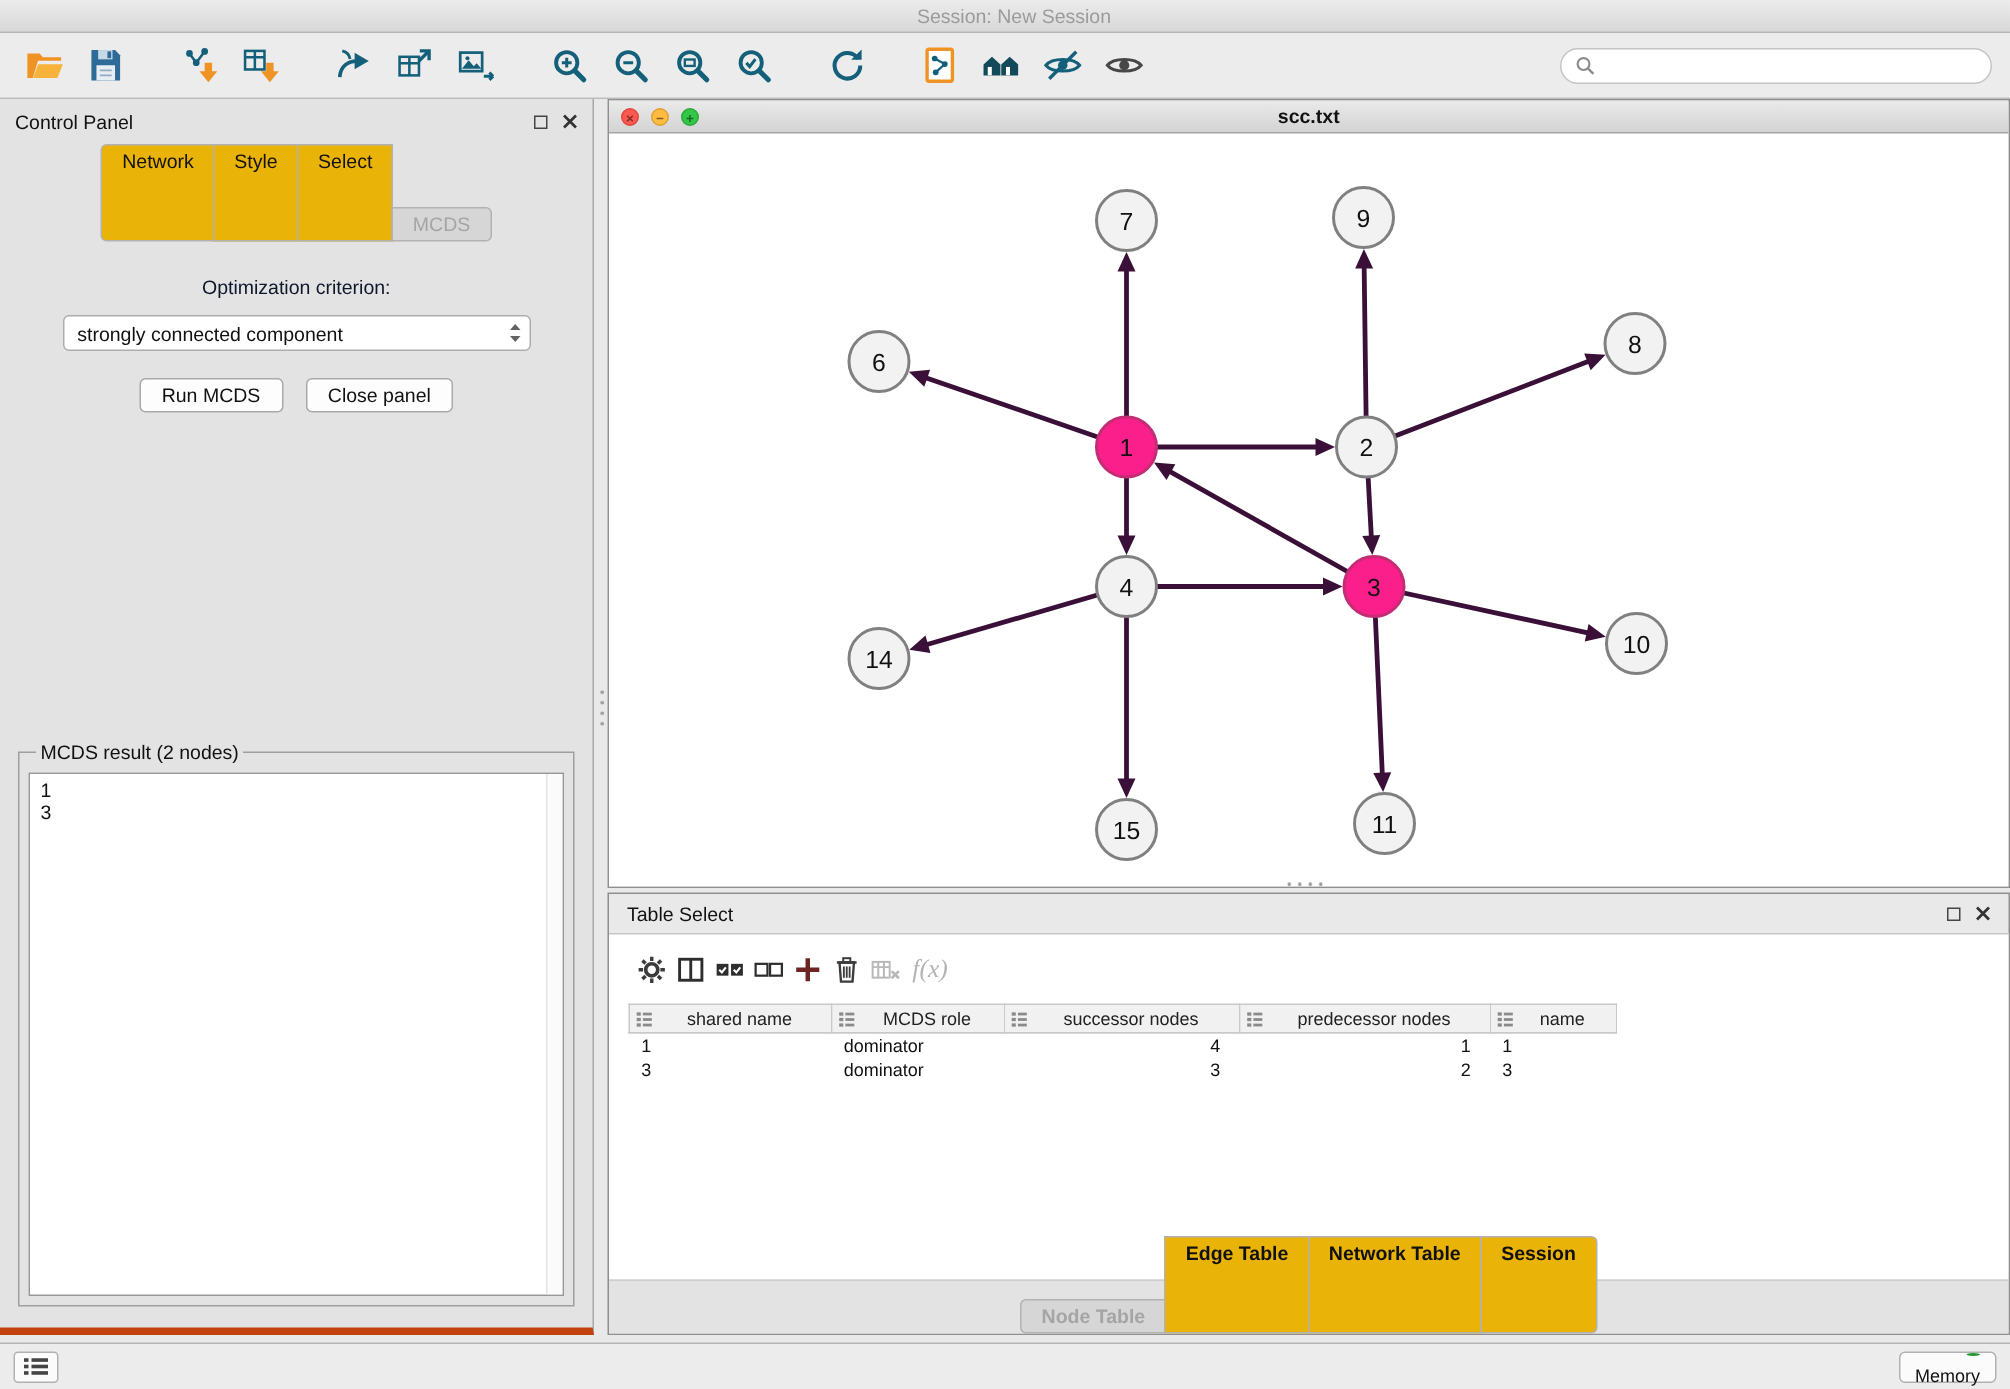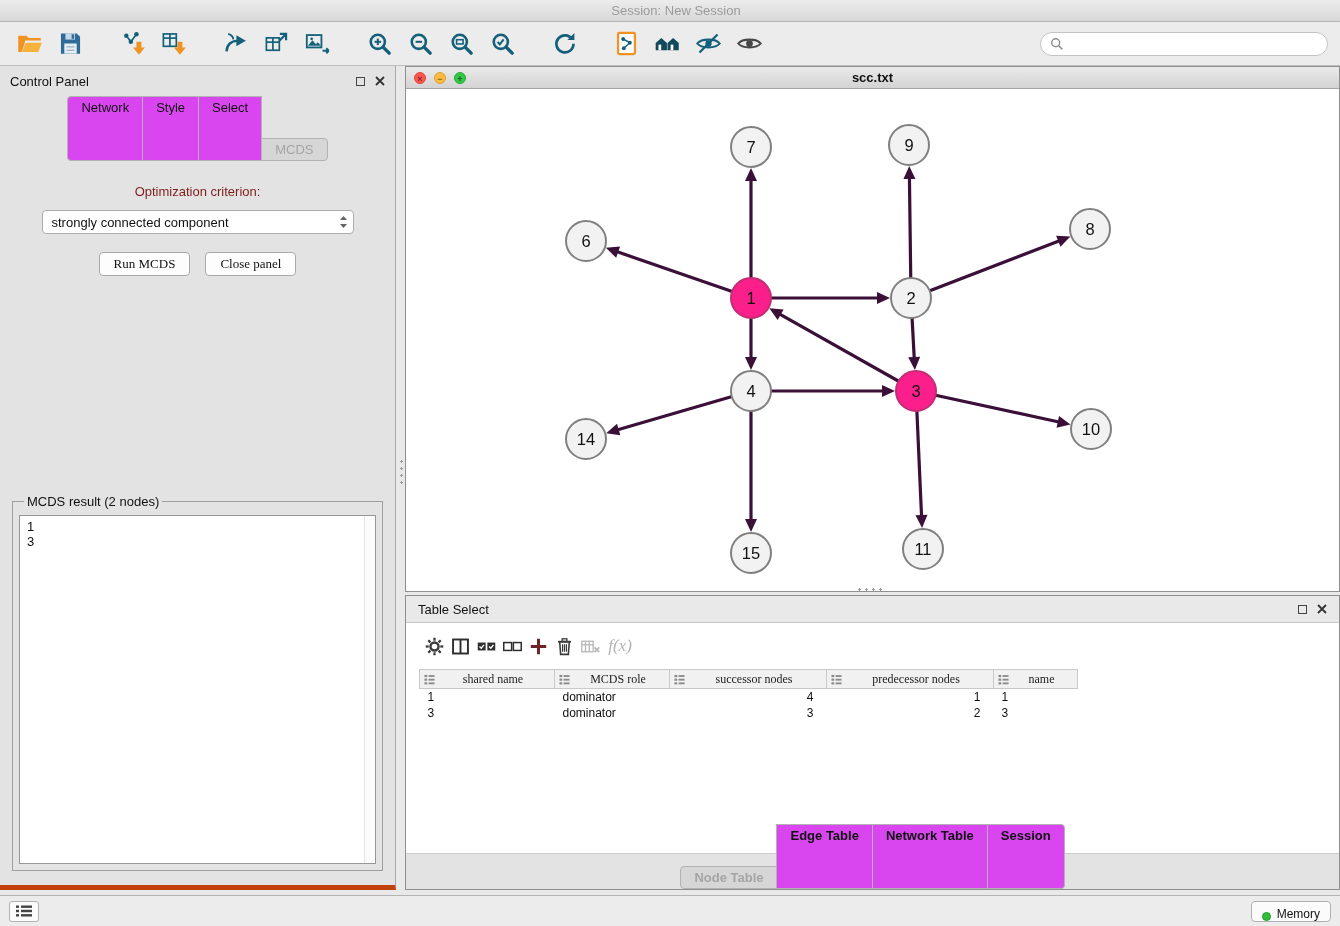--- a/index.html
+++ b/index.html
@@ -22,30 +22,30 @@
   
   .content{position:absolute;top:66px;left:0;right:0;bottom:31px;}
 
   
   .control-panel{position:absolute;left:0;top:0;width:396px;height:824px;background:#e3e3e3;
     border-right:1px solid #a8a8a8;border-bottom:5px solid #c2410c;}
   .cp-header{height:30px;display:flex;align-items:center;padding:0 10px;font-size:13px;color:#111;}
   .hdr-controls{margin-left:auto;display:flex;align-items:center;gap:10px;}
   .float-ic{width:9px;height:9px;border:1.5px solid #444;display:inline-block;}
   .tabs{display:flex;justify-content:center;}
-  .tab{font-size:13px;padding:3px 13px;background:#d946ef;border:1px solid #b2b2b2;margin-left:-1px;color:#111;white-space:nowrap;}
+  .tab{font-size:13px;padding:3px 13px;background:#eab308;border:1px solid #b2b2b2;margin-left:-1px;color:#111;white-space:nowrap;}
   .tab:first-child{border-radius:4px 0 0 4px;margin-left:0;}
   .tab:last-child{border-radius:0 4px 4px 0;}
   .tab.active{background:#d6d6d6;color:#a5a5a5;margin-top:42px;}
-  .opt-label{text-align:center;font-size:13px;margin-top:23px;color:#7f1d1d;}
+  .opt-label{text-align:center;font-size:13px;margin-top:23px;color:#0f172a;}
   .dropdown{width:312px;height:24px;margin:11px auto 0;background:#fff;border:1px solid #adadad;border-radius:4px;
     display:flex;align-items:center;font-size:13px;padding-left:9px;position:relative;color:#111;}
   .stepper{position:absolute;right:5px;top:0;bottom:0;display:flex;align-items:center;}
   .btn-row{display:flex;justify-content:center;gap:15px;margin-top:18px;}
-  .btn{font-size:13px;background:#fdfdfd;border:1px solid #a9a9a9;border-radius:4px;padding:3px 14px;font-family:Liberation Serif, serif;color:#111;cursor:default;}
+  .btn{font-size:13px;background:#fdfdfd;border:1px solid #a9a9a9;border-radius:4px;padding:3px 14px;font-family:Liberation Sans, sans-serif;color:#111;cursor:default;}
   .result-box{position:absolute;left:12px;right:12px;top:428px;bottom:14px;border:1px solid #9f9f9f;padding:6px;}
   .result-box legend{font-size:13px;padding:0 3px;margin-left:5px;color:#111;}
   .result-area{width:100%;height:100%;background:#fff;border:1px solid #979797;font-size:13px;line-height:15px;
     padding:3px 7px;position:relative;overflow:hidden;color:#111;}
   .result-scroll{position:absolute;right:0;top:0;bottom:0;width:11px;background:#fbfbfb;border-left:1px solid #e3e3e3;}
 
   
   .network-window{position:absolute;left:405px;top:0;width:935px;height:526px;background:#fff;border:1px solid #8f8f8f;overflow:hidden;}
   .net-titlebar{height:22px;background:linear-gradient(#eaeaea,#d3d3d3);border-bottom:1px solid #a6a6a6;position:relative;display:flex;align-items:center;padding-left:8px;}
   .lights{display:flex;align-items:center;z-index:2;}
@@ -65,34 +65,34 @@
 
   
   .table-panel{position:absolute;left:405px;top:529px;width:935px;height:295px;background:#e9e9e9;border:1px solid #8f8f8f;}
   .tp-header{height:26px;display:flex;align-items:center;padding:0 12px;font-size:13px;color:#111;}
   .tp-white{position:absolute;top:26px;left:0;right:0;bottom:36px;background:#fff;border-top:1px solid #c6c6c6;overflow:hidden;}
   .tt-toolbar{height:46px;display:flex;align-items:center;gap:0;padding-left:15px;}
   .tt-btn{width:26px;height:26px;border:none;background:transparent;display:flex;align-items:center;justify-content:center;padding:0;cursor:default;}
   .fx{font-family:"Liberation Serif",serif;font-style:italic;font-size:17px;color:#b3b3b3;}
   .grid{margin-left:13px;border-collapse:collapse;table-layout:fixed;}
   .grid th{height:19px;background:#f1f1f1;border:1px solid #c9c9c9;font-size:12px;font-weight:normal;color:#222;
-    position:relative;text-align:center;padding:0 4px 0 16px;white-space:nowrap;overflow:hidden;font-family:Liberation Serif, serif;}
+    position:relative;text-align:center;padding:0 4px 0 16px;white-space:nowrap;overflow:hidden;}
   .grid th .sort{position:absolute;left:4px;top:4px;}
   .grid td{height:16px;font-size:12px;color:#111;padding:0 13px 0 8px;white-space:nowrap;overflow:hidden;}
   .bottom-strip{position:absolute;bottom:0;left:0;right:0;height:36px;background:#e3e3e3;border-top:1px solid #cdcdcd;
     display:flex;align-items:flex-end;justify-content:center;}
   .bottom-strip .tab{font-weight:bold;}
 
   
   .statusbar{position:absolute;left:0;right:0;bottom:0;height:31px;background:#ececec;border-top:1px solid #b4b4b4;
     display:flex;align-items:center;padding:0 9px;}
   .list-btn{width:30px;height:21px;background:#fbfbfb;border:1px solid #b1b1b1;border-radius:3px;
     display:flex;align-items:center;justify-content:center;cursor:default;}
   .memory-btn{margin-left:auto;height:21px;background:#fbfbfb;border:1px solid #b1b1b1;border-radius:4px;
-    display:flex;align-items:flex-end;gap:6px;padding:0 10px;font-size:12px;font-family:inherit;color:#111;cursor:default;}
+    display:flex;align-items:flex-end;gap:6px;padding:0 10px;font-size:12px;font-family:inherit;color:#111;cursor:default;flex-direction:column;}
   .memory-dot{width:9px;height:9px;border-radius:50%;background:#2fbe3a;border:1px solid #1f9a2c;}
 </style>
 </head>
 <body>
 
 <div class="app">
 
   <div class="titlebar">
     <span>Session: New Session</span>
   </div>

